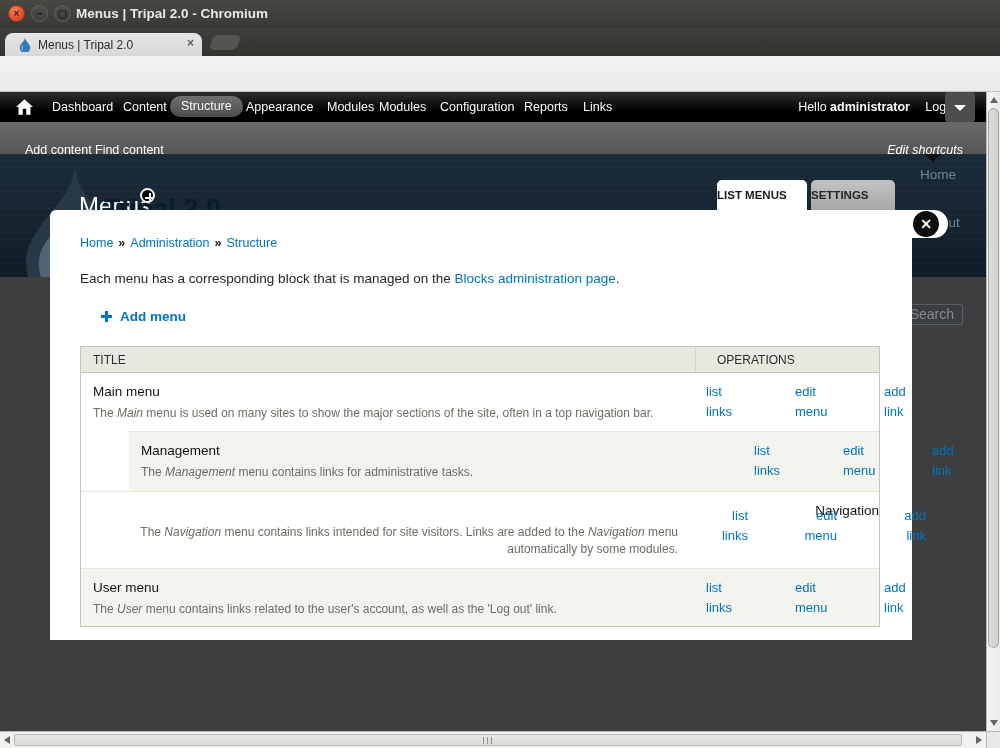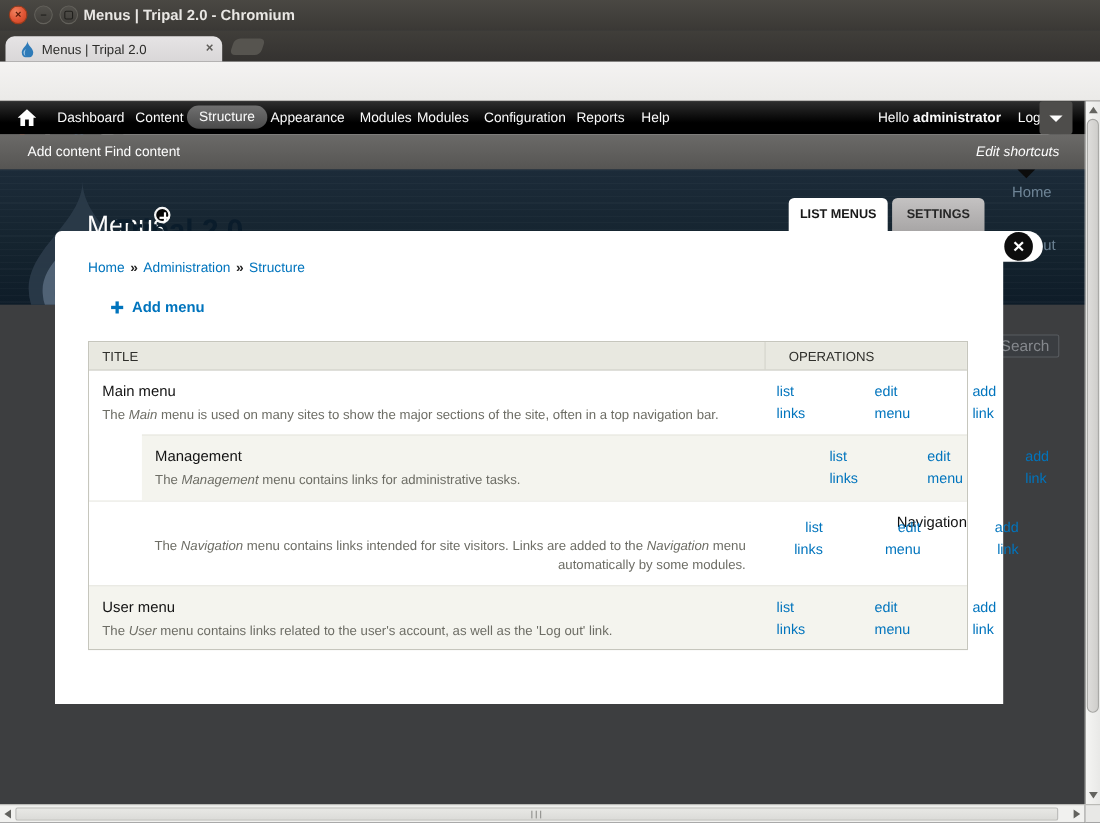--- a/index.html
+++ b/index.html
@@ -64,21 +64,21 @@
   #tb-logout { position:absolute; right:33px; top:0; height:30px; line-height:30px;
     font-size:12.5px; color:#fafafa; cursor:pointer; }
   #toolbar-toggle { left:945px; top:92px; width:30px; height:30px; background:#4e4d4b;
     border-radius:3px; cursor:pointer; }
   #toolbar-toggle .tri { position:absolute; left:9px; top:13px; width:0; height:0;
     border-left:6px solid transparent; border-right:6px solid transparent; border-top:6px solid #fdfdfd; }
 
   
   #shortcut-bar { left:0; top:122px; width:1000px; height:32px;
     background:linear-gradient(#6b6a68,#565553); color:#fff; font-size:12.5px; }
-  .sc-item { position:absolute; top:0; height:32px; line-height:32px; color:#fdfdfd; cursor:pointer; }
+  .sc-item { position:absolute; top:12px; height:32px; line-height:32px; color:#fdfdfd; cursor:pointer; }
   #sc-add { left:25px; } #sc-find { left:95px; }
   #sc-edit { right:37px;font-style:italic; }
   #drawer-triangle { left:925px; top:154px; width:0; height:0; z-index:3;
     border-left:8px solid transparent; border-right:8px solid transparent; border-top:8px solid #0c0c0c; }
 
   
   #page-header { left:0; top:154px; width:1000px; height:123px; overflow:hidden;
     background:repeating-linear-gradient(rgba(255,255,255,0.022) 0 1px, rgba(0,0,0,0) 1px 6px),
                linear-gradient(#1c2b39,#15242f 55%,#0e1c28); }
   #site-logo { position:absolute; left:10px; top:8px; width:130px; height:140px; opacity:.95; }
@@ -90,21 +90,21 @@
   #site-name { position:absolute; left:104px; top:40px; font-size:27px; font-weight:bold; color:#0a1c2b; }
   #bg-home-link { position:absolute; left:920px; top:13px; font-size:13.5px; color:#6e8496; cursor:pointer; }
 
   #bg-logout-fragment { left:941px; top:215px; font-size:13.5px; color:#6e8496; z-index:1; }
   #search-button { left:890px; top:304px; width:73px; height:21px; background:#3a3d41;
     border:1px solid #595c60; border-radius:2px; color:#85888d; font-size:14px;
     text-align:right; padding-right:8px; line-height:19px; z-index:1; cursor:pointer; }
 
   
   .ov-tab { position:absolute; top:180px; height:30px; border-radius:5px 5px 0 0; z-index:5;
-    font-size:11.5px; font-weight:bold; text-align:center; line-height:30px; cursor:pointer; }
+    font-size:11.5px; font-weight:bold; text-align:left; line-height:30px; cursor:pointer; }
   #tab-list-menus { left:717px; width:90px; background:#ffffff; color:#181818; }
   #tab-settings { left:811px; width:84px; background:linear-gradient(#c4c2c2,#a8a6a6); color:#262626; }
 
   
   #overlay-modal { left:50px; top:210px; width:862px; height:430px; background:#fff;
     border-radius:6px 0 0 0; z-index:5; padding:26px 30px; }
   #close-ear { left:882px; top:210px; width:66px; height:28px; background:#fff;
     border-radius:0 14px 14px 0; z-index:5; }
   #overlay-close-button { left:913px; top:211px; width:26px; height:26px; border-radius:50%;
     background:#0d0d0d; color:#fff; font-size:14px; font-weight:bold; text-align:center;
@@ -207,21 +207,21 @@
     <path d="M10 0 L20 9 H17 V18 H12 V11 H8 V18 H3 V9 H0 Z" fill="#ffffff"></path>
   </svg>
   <a class="tb-item" style="left:44px">Dashboard</a>
   <a class="tb-item" style="left:115px">Content</a>
   <a class="tb-item" id="tb-structure" style="left:170px">Structure</a>
   <a class="tb-item" style="left:238px">Appearance</a>
   <a class="tb-item" style="left:319px">Modules</a>
   <a class="tb-item" style="left:371px">Modules</a>
   <a class="tb-item" style="left:432px">Configuration</a>
   <a class="tb-item" style="left:516px">Reports</a>
-  <a class="tb-item" style="left:575px">Help</a>
+  <a class="tb-item" style="left:575px">Links</a>
   <span id="tb-account"><span>Hello</span>&nbsp;<b>administrator</b></span>
   <a id="tb-logout">Log out</a>
 </div>
 <div class="abs" id="toolbar-toggle">
     <div class="tri"></div>
   </div>
 
 <div class="abs" id="shortcut-bar">
   <a class="sc-item" id="sc-add">Add content</a>
   <a class="sc-item" id="sc-find">Find content</a>
@@ -251,20 +251,23 @@
 
 <div class="abs" id="close-ear"></div>
 <div class="abs" id="overlay-close-button">✕</div>
 
 <div class="abs" id="overlay-modal">
 
   <div id="breadcrumb">
     <a>Home</a><span class="crumb-sep">»</span><a>Administration</a><span class="crumb-sep">»</span><a>Structure</a>
   </div>
 
+  <div id="intro">
+    <span>Each menu has a corresponding block that is managed on the </span><a>Blocks administration page</a><span>.</span>
+  </div>
 
   <div id="add-menu">
     <span id="add-menu-plus"><span class="h"></span><span class="v"></span></span><a>Add menu</a>
   </div>
 
   <div id="menu-table">
     <div id="table-head">
       <div class="th-title">TITLE</div>
       <div class="th-ops">OPERATIONS</div>
     </div>

